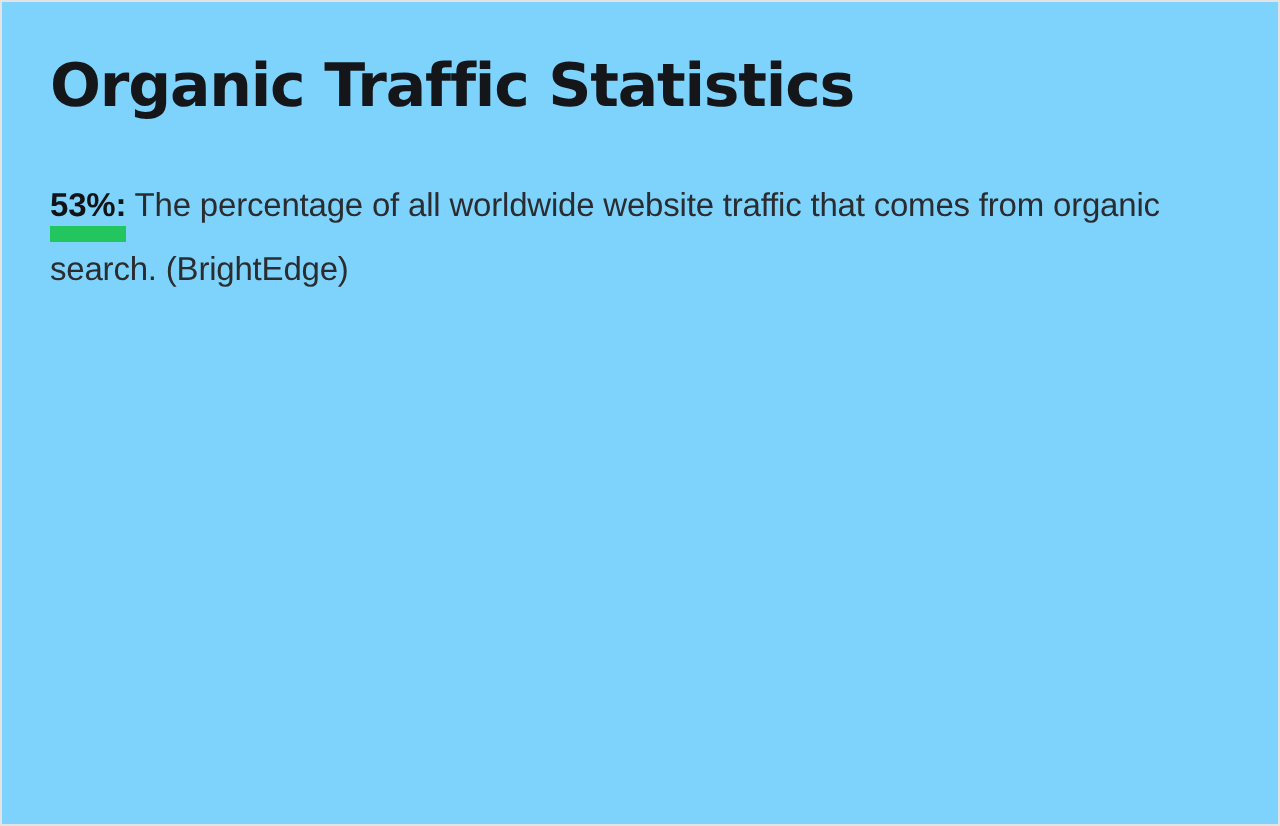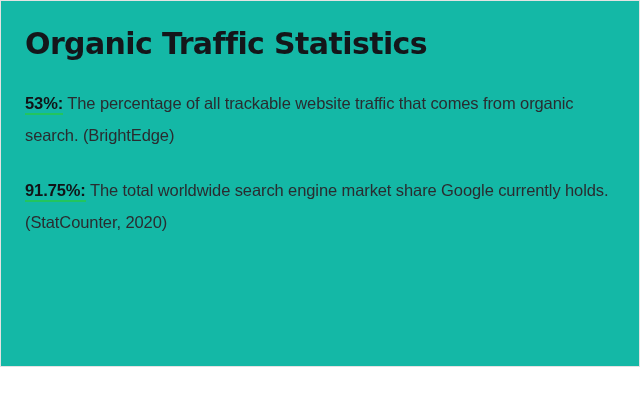--- a/index.html
+++ b/index.html
@@ -6,22 +6,22 @@
     margin: 0;
     padding: 0;
     background: #ffffff;
   }
   body {
     font-family: "Liberation Sans", sans-serif;
   }
   #screenshot {
     position: relative;
     width: 640px;
-    height: 367px;
-    background: #14b8a6;
+    height: 413px;
+    background: #7dd3fc;
     border: 1px solid #e3e3e3;
     box-sizing: border-box;
     overflow: hidden;
   }
   .card-inner {
     padding: 26px 24px 10px 24px;
     box-sizing: border-box;
     width: 100%;
     height: 100%;
   }
@@ -49,44 +49,41 @@
     color: #2a2c30;
     font-family: "Liberation Sans", sans-serif;
     letter-spacing: -0.1px;
   }
   .stat-item:last-child {
     margin-bottom: 0;
   }
   .stat-key {
     font-weight: bold;
     color: #111317;
-    border-bottom: 2px solid #22c55e;
+    border-bottom: 8px solid #22c55e;
     padding-bottom: 1px;
     display: inline;
   }
   .stat-desc {
     font-weight: normal;
     color: #2a2c30;
   }
 </style>
 </head>
 <body>
 
 <div id="screenshot">
   <div class="card-inner">
 
     <h1 class="page-title">Organic Traffic Statistics</h1>
 
     <ul class="stat-list">
 
       <li class="stat-item">
-        <span class="stat-key">53%:</span><span class="stat-desc"> The percentage of all trackable website traffic that comes from organic search. (BrightEdge)</span>
+        <span class="stat-key">53%:</span><span class="stat-desc"> The percentage of all worldwide website traffic that comes from organic search. (BrightEdge)</span>
       </li>
 
 
 
-      <li class="stat-item">
-        <span class="stat-key">91.75%:</span><span class="stat-desc"> The total worldwide search engine market share Google currently holds. (StatCounter, 2020)</span>
-      </li>
 
     </ul>
   </div>
 </div>
 
 </body></html>

